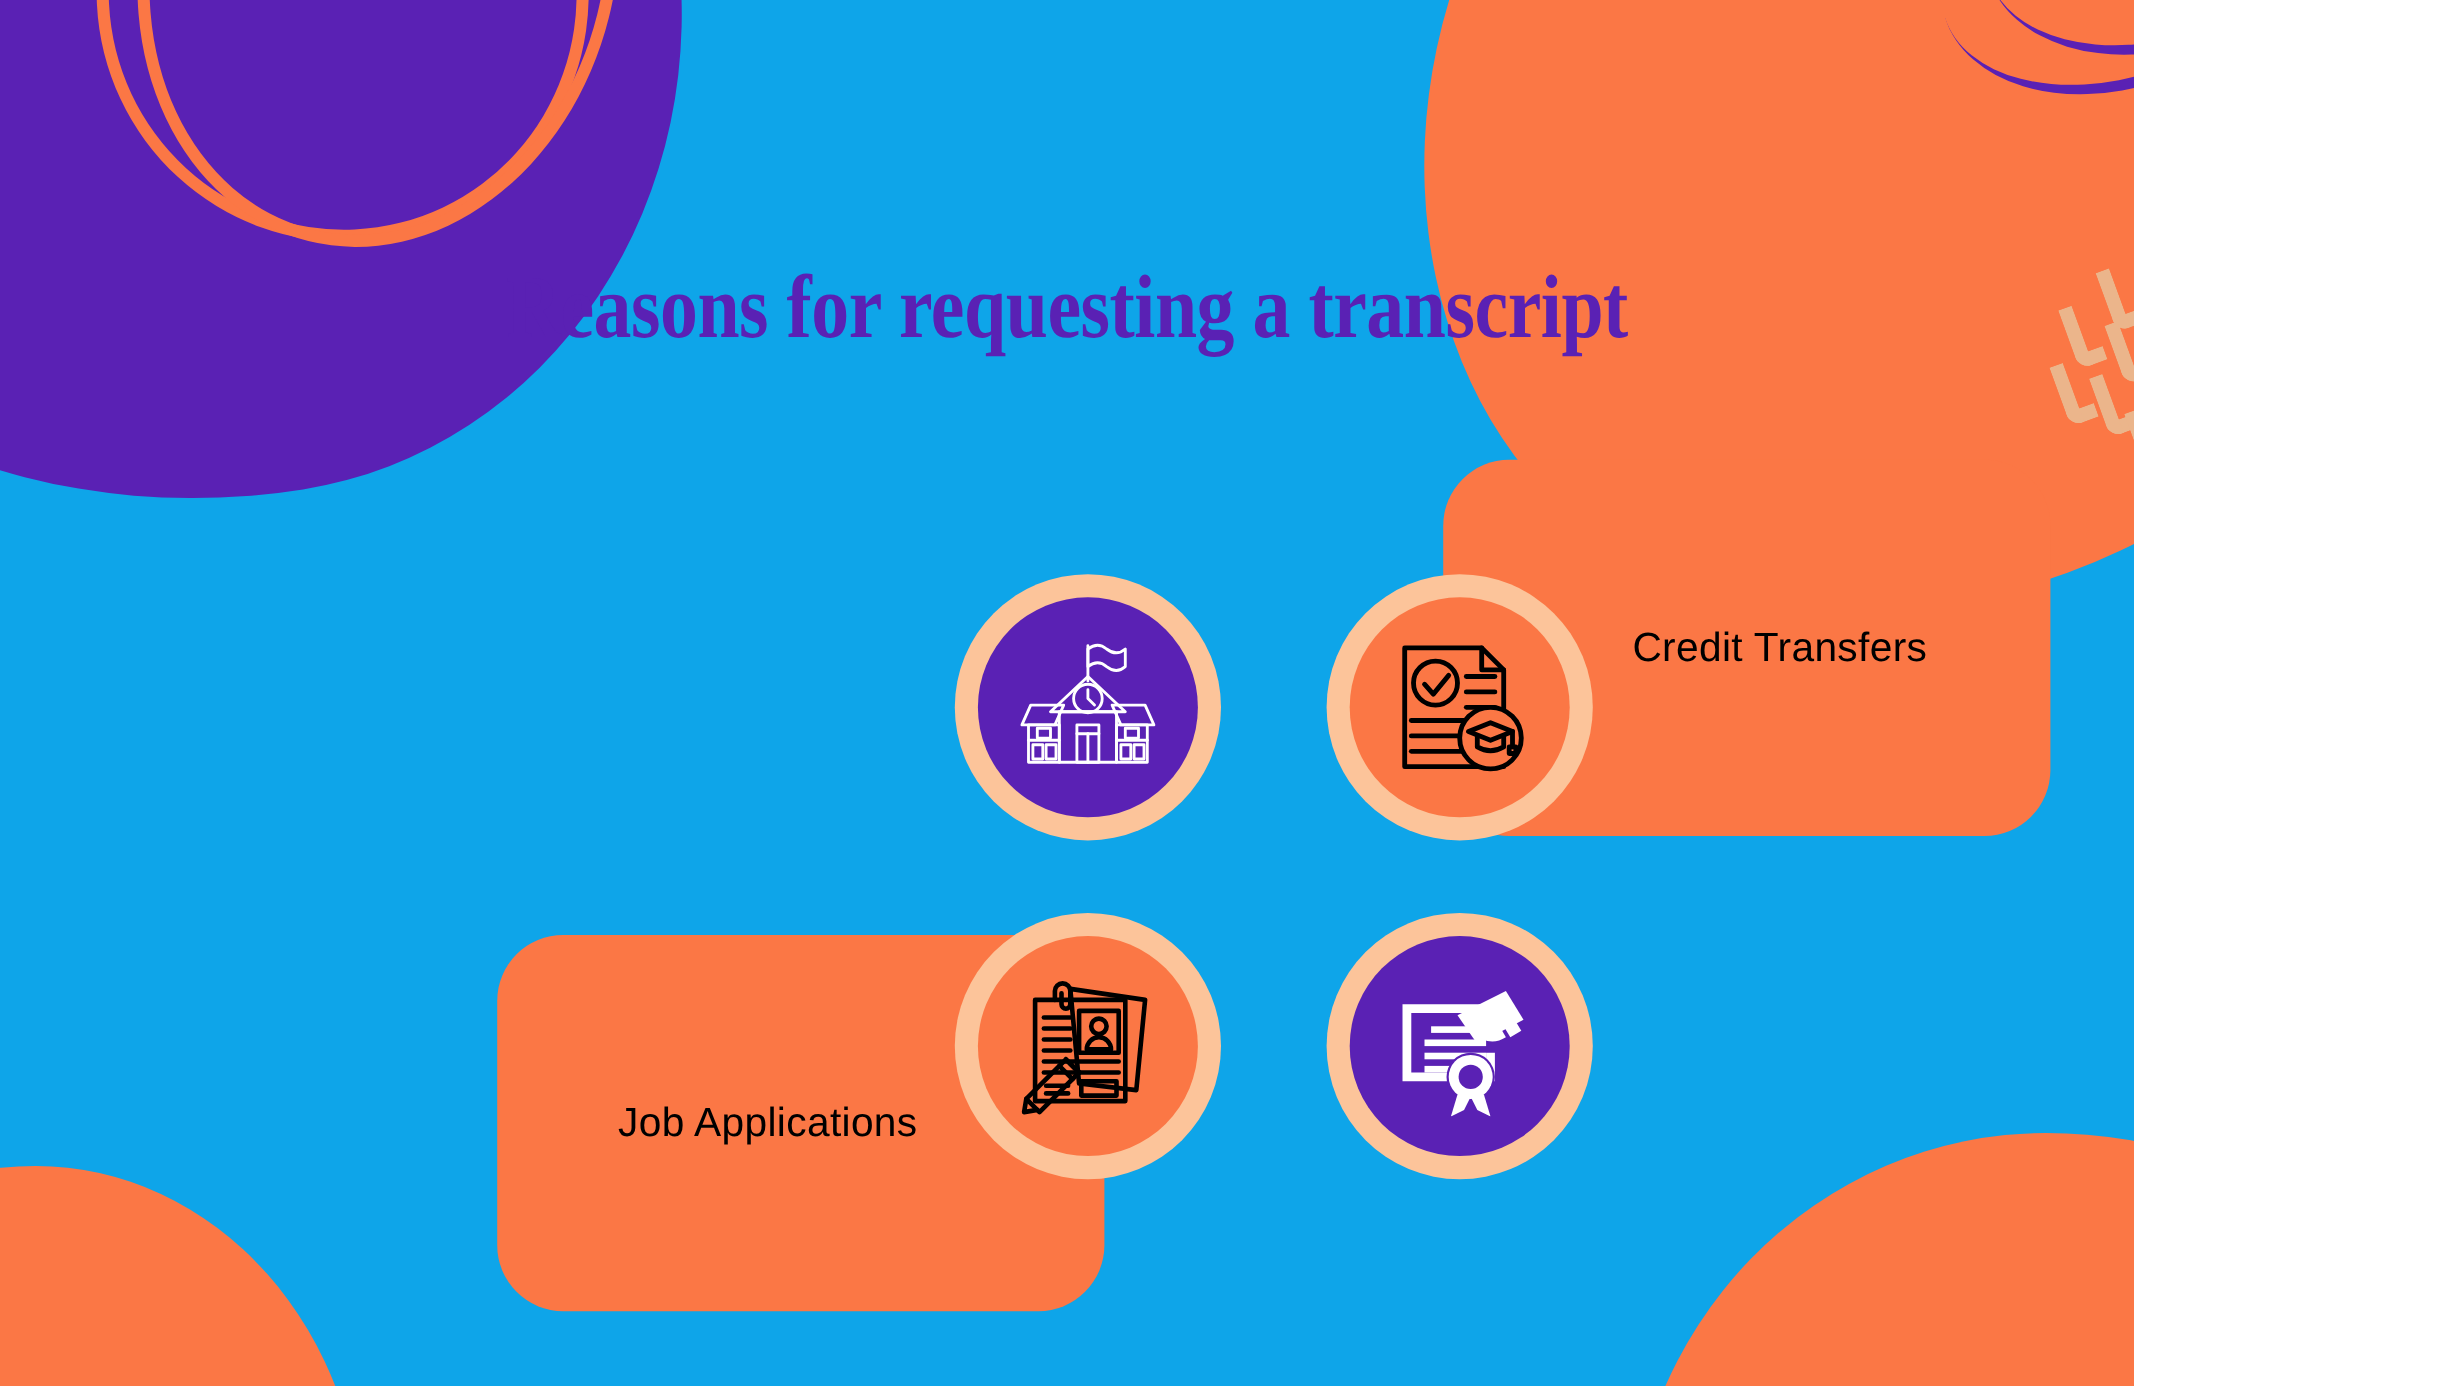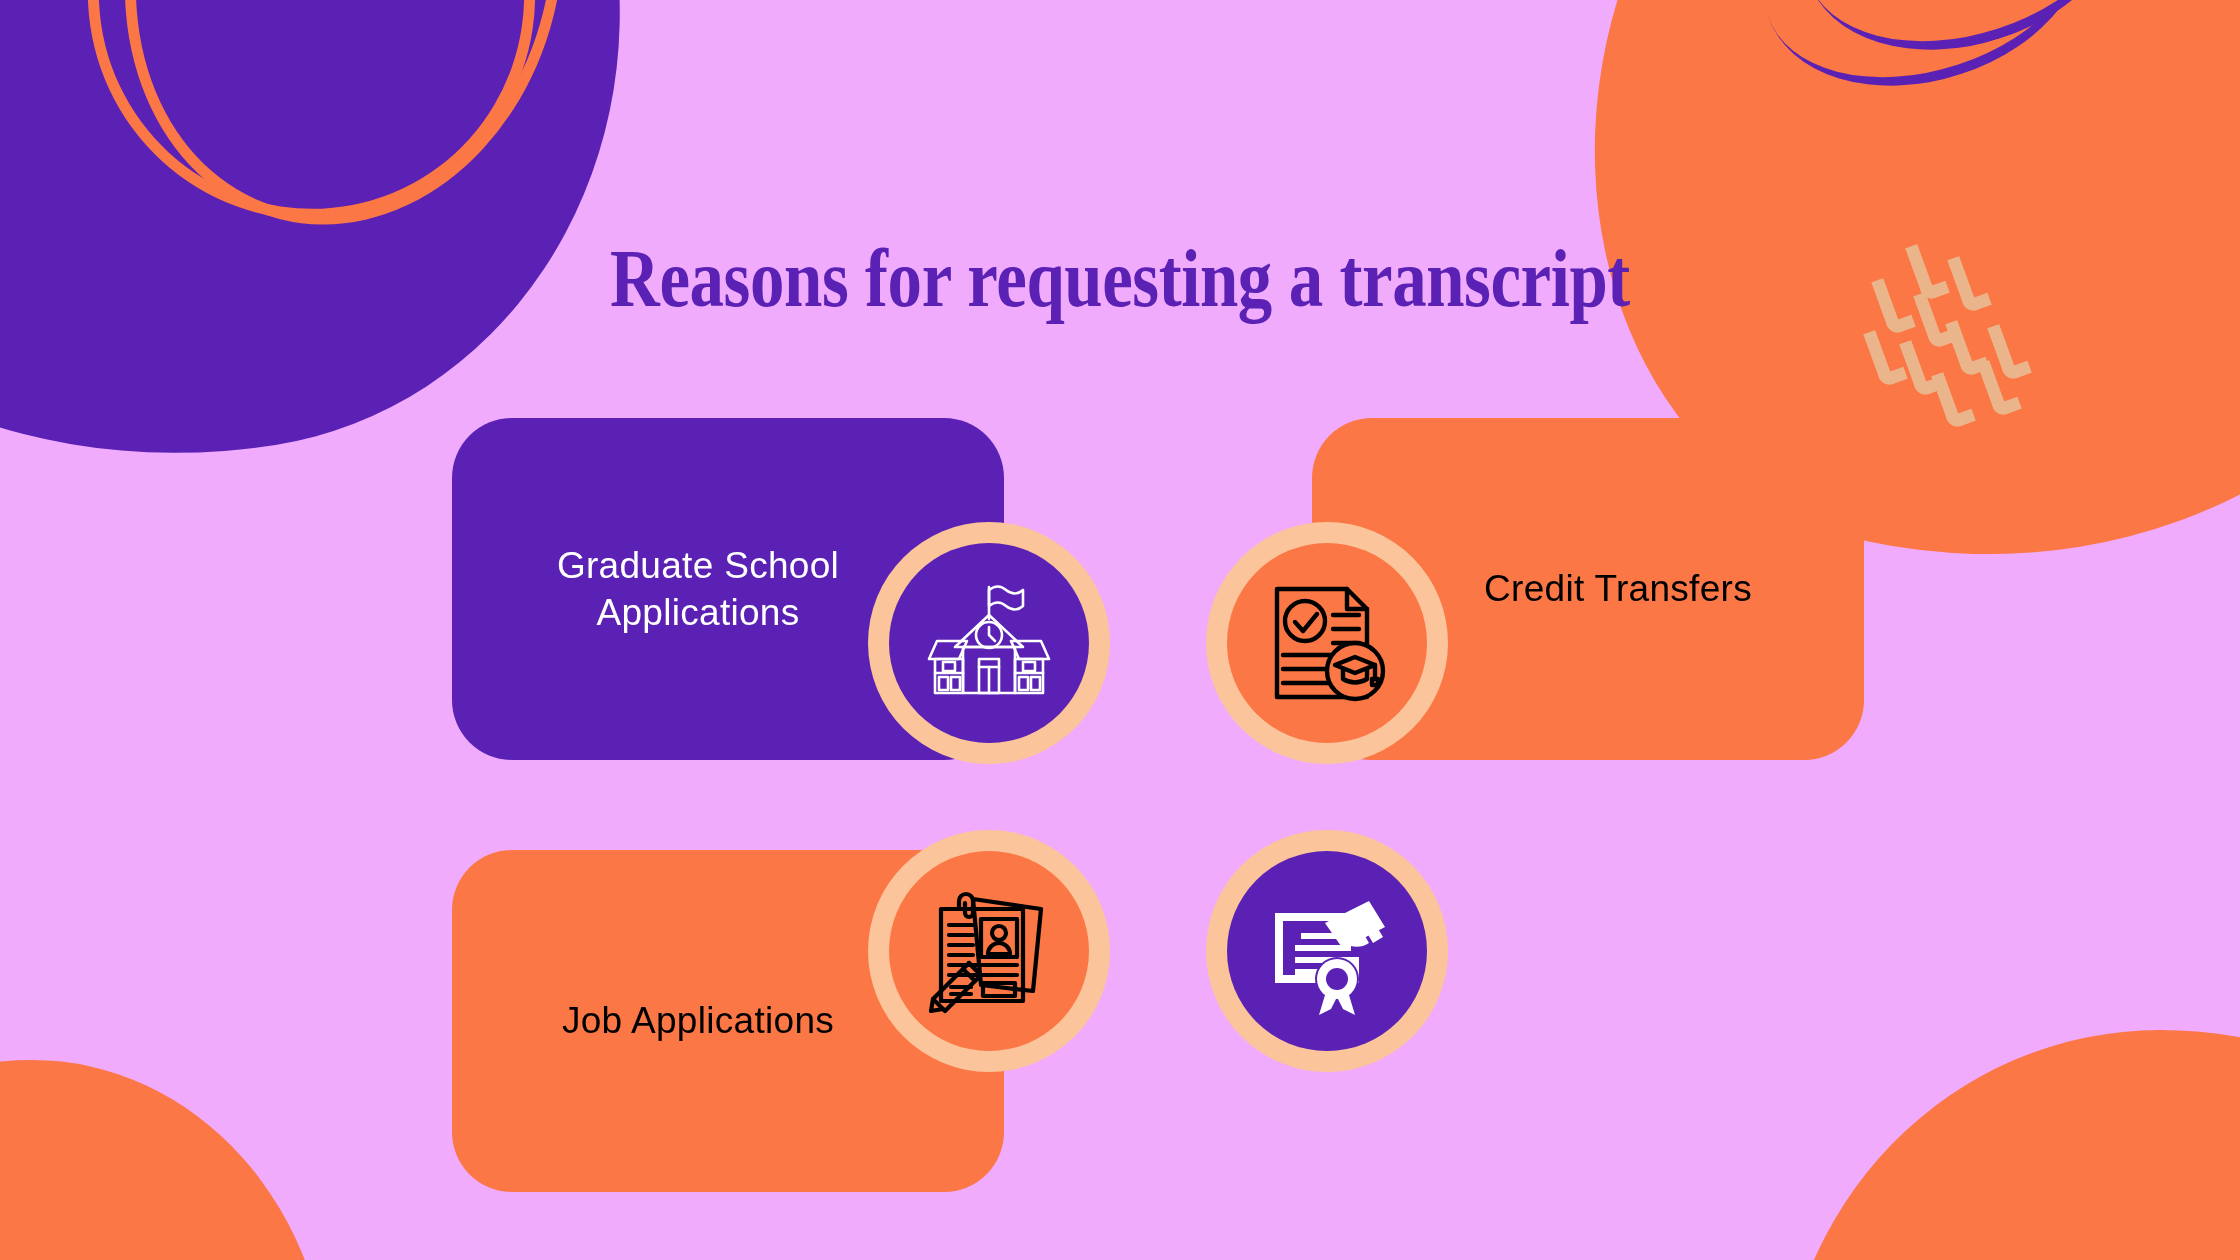--- a/index.html
+++ b/index.html
@@ -2,24 +2,24 @@
 <html><head>
 <meta charset="utf-8">
 <style>
   html, body {
     margin: 0;
     padding: 0;
     background: #fff;
   }
   #slide {
     position: relative;
-    width: 2240px;
+    width: 1940px;
     height: 1260px;
     overflow: hidden;
-    background: #f0abfc;
+    background: #0ea5e9;
     font-family: "Liberation Sans", sans-serif;
   }
 
   
   .deco { position: absolute; pointer-events: none; }
 
   .blob-purple-tl {
     left: -330px; top: -560px;
     width: 940px; height: 1020px;
     background: #5A21B4;
@@ -171,24 +171,20 @@
     <span class="tick" style="left:2px;   top:88px;"></span>
     <span class="tick" style="left:38px;  top:98px;"></span>
     <span class="tick" style="left:84px;  top:78px;"></span>
     <span class="tick" style="left:126px; top:82px;"></span>
     <span class="tick" style="left:116px; top:118px;"></span>
     <span class="tick" style="left:70px;  top:130px;"></span>
   </div>
 
   <div class="title">Reasons for requesting a transcript</div>
 
-  <div class="card purple" id="card-grad">
-    <div class="card-label lbl-grad">Graduate School
-Applications</div>
-  </div>
   <div class="disc-ring" id="disc-grad">
     <div class="disc purple" id="discin-grad">
       <svg width="128" height="128" viewBox="0 0 128 128" fill="none" stroke="#ffffff" stroke-width="2.6" stroke-linejoin="round" stroke-linecap="round">
 
         <line x1="64" y1="8" x2="64" y2="40"></line>
         <path d="M64 11 q9 -7 17 0 q9 7 17 0 v16 q-8 7 -17 0 q-8 -7 -17 0 z"></path>
 
         <path d="M64 36 L30 68 L98 68 Z"></path>
 
         <rect x="38" y="68" width="52" height="46"></rect>

